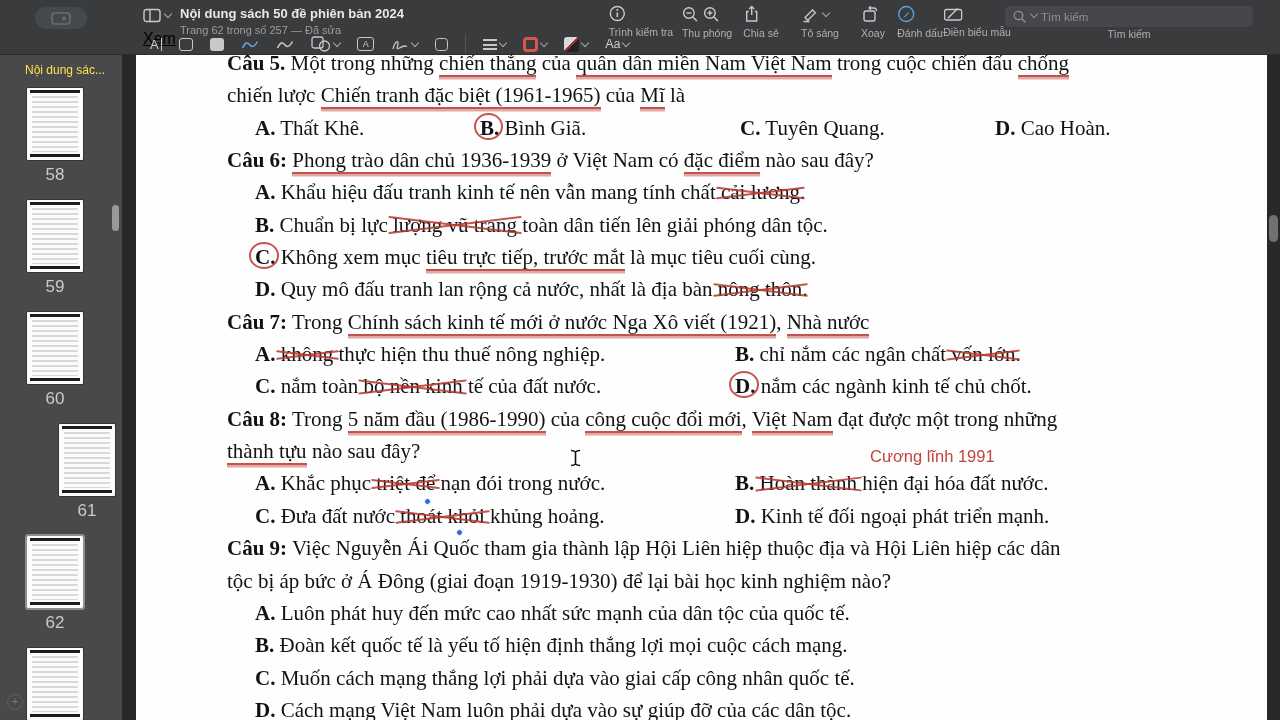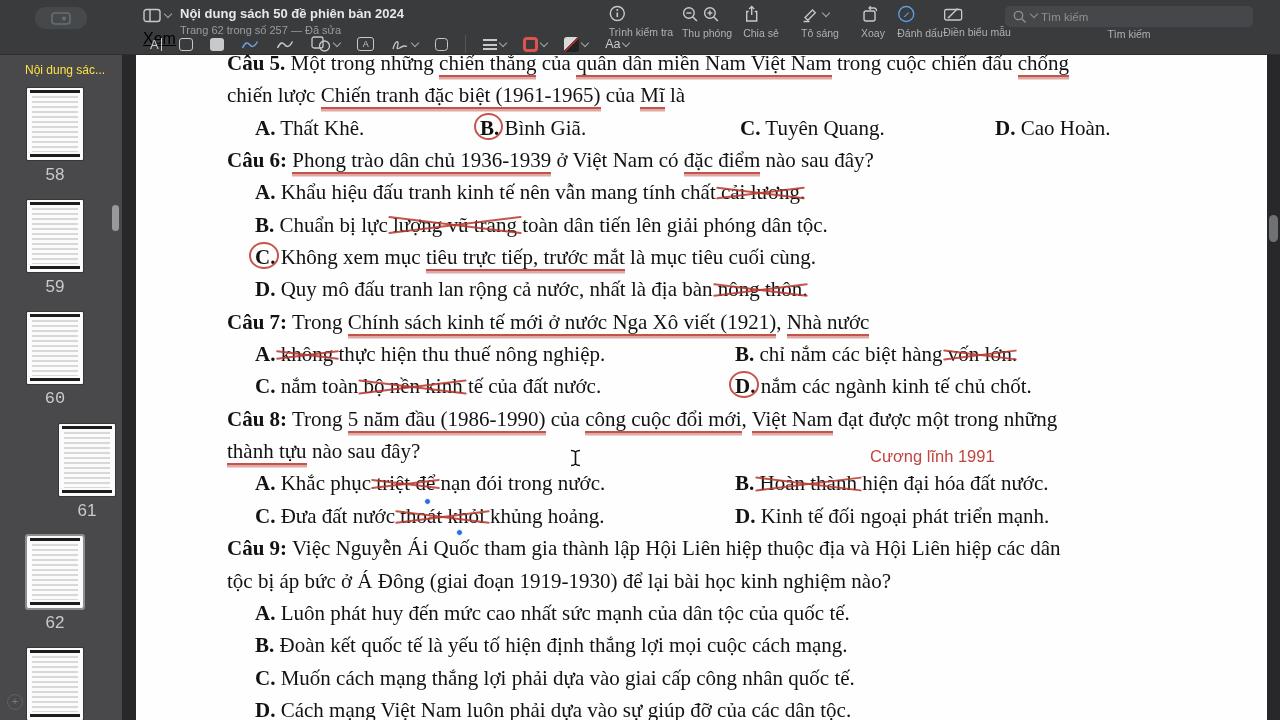--- a/index.html
+++ b/index.html
@@ -277,21 +277,21 @@
             <div class="tx"></div>
           </div>
           <div class="tnum">58</div>
         </div>
         <div class="thumb-item" style="top: 145px;">
           <div class="thumb">
             <div class="tx"></div>
           </div>
           <div class="tnum">59</div>
         </div>
-        <div class="thumb-item" style="top: 257px; font-family: Liberation Mono, monospace;">
+        <div class="thumb-item" style="top: 257px;">
           <div class="thumb">
             <div class="tx"></div>
           </div>
           <div class="tnum">60</div>
         </div>
         <div class="thumb-item" style="top: 369px; margin-left: 32px;">
           <div class="thumb">
             <div class="tx"></div>
           </div>
           <div class="tnum">61</div>
@@ -320,21 +320,21 @@
     <div id="doc">
         <div class="dline"><span class="b">Câu 5.</span><span> Một trong những </span><span class="ru">chiến thắng</span><span> của </span><span class="ru">quân dân miền Nam Việt Nam</span><span> trong cuộc chiến đấu </span><span class="ru">chống</span></div>
         <div class="dline"><span>chiến lược </span><span class="ru">Chiến tranh đặc biệt (1961-1965)</span><span> của </span><span class="ru">Mĩ</span><span> là</span></div>
         <div class="dline ind cols4"><span class="dcol"><span class="b">A.</span><span> Thất Khê.</span></span><span class="dcol"><span class="b circ">B.</span><span> Bình Giã.</span></span><span class="dcol"><span class="b">C.</span><span> Tuyên Quang.</span></span><span class="dcol"><span class="b">D.</span><span> Cao Hoàn.</span></span></div>
         <div class="dline"><span class="b">Câu 6:</span><span> </span><span class="ru">Phong trào dân chủ 1936-1939</span><span> ở Việt Nam có </span><span class="ru">đặc điểm</span><span> nào sau đây?</span></div>
         <div class="dline ind"><span class="b">A.</span><span> Khẩu hiệu đấu tranh kinh tế nên vẫn mang tính chất </span><span class="rx">cải lương</span><span>.</span></div>
         <div class="dline ind"><span class="b">B.</span><span> Chuẩn bị lực </span><span class="rx">lượng vũ trang</span><span> toàn dân tiến lên giải phóng dân tộc.</span></div>
         <div class="dline ind"><span class="b circ">C.</span><span> Không xem mục </span><span class="ru">tiêu trực tiếp, trước mắt</span><span> là mục tiêu cuối cùng.</span></div>
         <div class="dline ind"><span class="b">D.</span><span> Quy mô đấu tranh lan rộng cả nước, nhất là địa bàn </span><span class="rx">nông thôn</span><span>.</span></div>
         <div class="dline"><span class="b">Câu 7:</span><span> Trong </span><span class="ru">Chính sách kinh tế mới ở nước Nga Xô viết (1921)</span><span>, </span><span class="ru">Nhà nước</span></div>
-        <div class="dline ind cols2"><span class="dcol"><span class="b">A.</span><span> </span><span class="rx">không</span><span> thực hiện thu thuế nông nghiệp.</span></span><span class="dcol"><span class="b">B.</span><span> chỉ nắm các biệt hàng </span><span class="rx">vốn lớn</span><span>.</span></span></div>
+        <div class="dline ind cols2"><span class="dcol"><span class="b">A.</span><span> </span><span class="rx">không</span><span> thực hiện thu thuế nông nghiệp.</span></span><span class="dcol"><span class="b">B.</span><span> chỉ nắm các ngân chất </span><span class="rx">vốn lớn</span><span>.</span></span></div>
         <div class="dline ind cols2"><span class="dcol"><span class="b">C.</span><span> nắm toàn </span><span class="rx">bộ nền kinh</span><span> tế của đất nước.</span></span><span class="dcol"><span class="b circ">D.</span><span> nắm các ngành kinh tế chủ chốt.</span></span></div>
         <div class="dline"><span class="b">Câu 8:</span><span> Trong </span><span class="ru">5 năm đầu (1986-1990)</span><span> của </span><span class="ru">công cuộc đổi mới</span><span>, </span><span class="ru">Việt Nam</span><span> đạt được một trong những</span></div>
         <div class="dline"><span class="ru">thành tựu</span><span> nào sau đây?</span></div>
         <div class="dline ind cols2"><span class="dcol"><span class="b">A.</span><span> Khắc phục </span><span class="rx">triệt để</span><span> nạn đói trong nước.</span></span><span class="dcol"><span class="b">B.</span><span> </span><span class="rx">Hoàn thành</span><span> hiện đại hóa đất nước.</span></span></div>
         <div class="dline ind cols2"><span class="dcol"><span class="b">C.</span><span> Đưa đất nước </span><span class="rx">thoát khỏi<i class="hdot t"></i><i class="hdot b"></i></span><span> khủng hoảng.</span></span><span class="dcol"><span class="b">D.</span><span> Kinh tế đối ngoại phát triển mạnh.</span></span></div>
         <div class="dline"><span class="b">Câu 9:</span><span> Việc Nguyễn Ái Quốc tham gia thành lập Hội Liên hiệp thuộc địa và Hội Liên hiệp các dân</span></div>
         <div class="dline"><span>tộc bị áp bức ở Á Đông (giai đoạn 1919-1930) để lại bài học kinh nghiệm nào?</span></div>
         <div class="dline ind"><span class="b">A.</span><span> Luôn phát huy đến mức cao nhất sức mạnh của dân tộc của quốc tế.</span></div>
         <div class="dline ind"><span class="b">B.</span><span> Đoàn kết quốc tế là yếu tố hiện định thắng lợi mọi cuộc cách mạng.</span></div>
         <div class="dline ind"><span class="b">C.</span><span> Muốn cách mạng thắng lợi phải dựa vào giai cấp công nhân quốc tế.</span></div>

